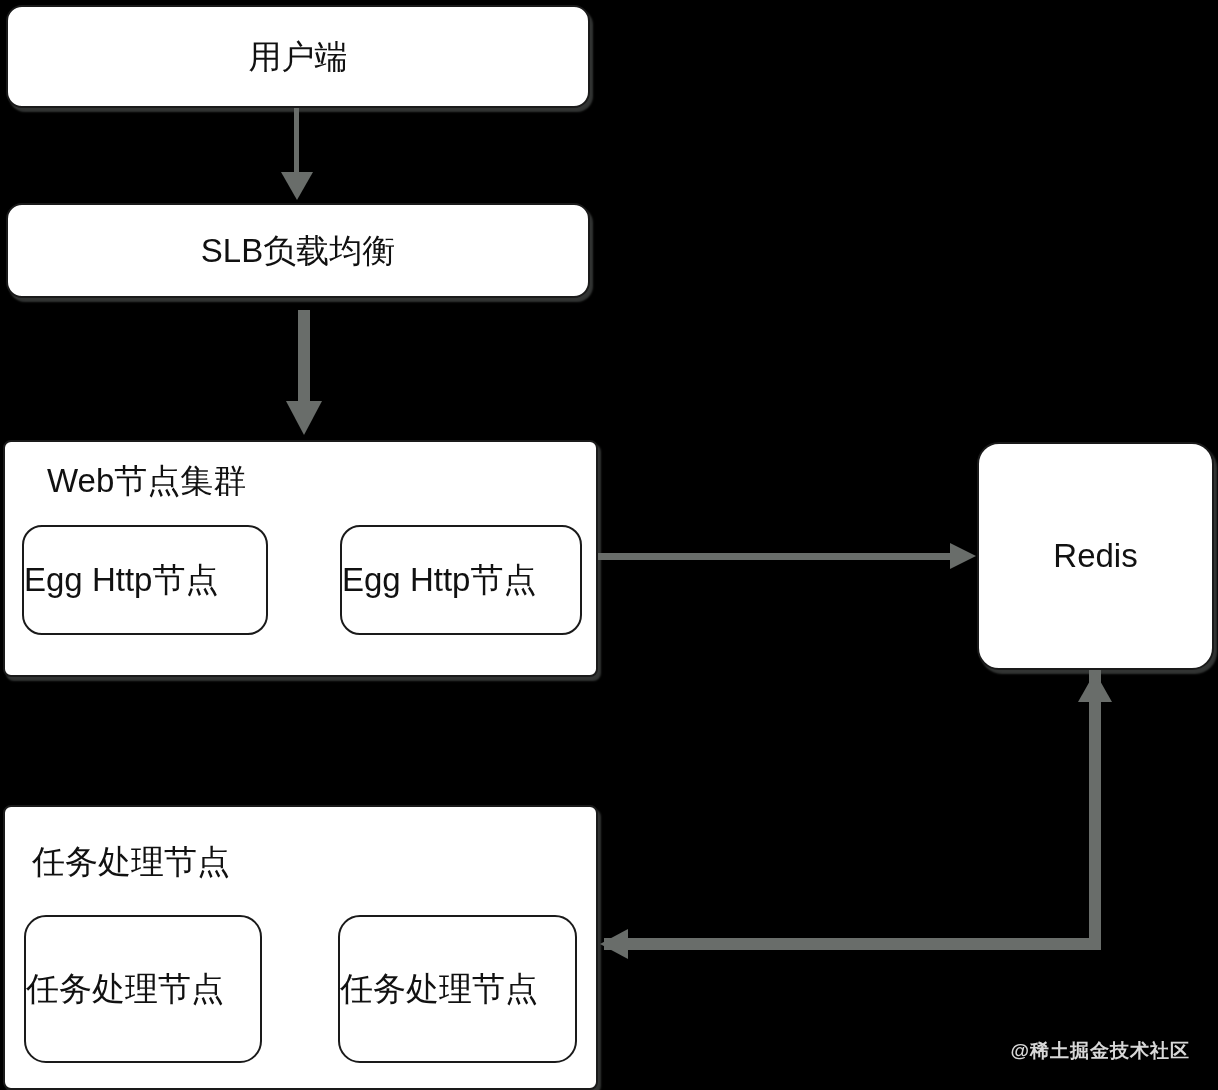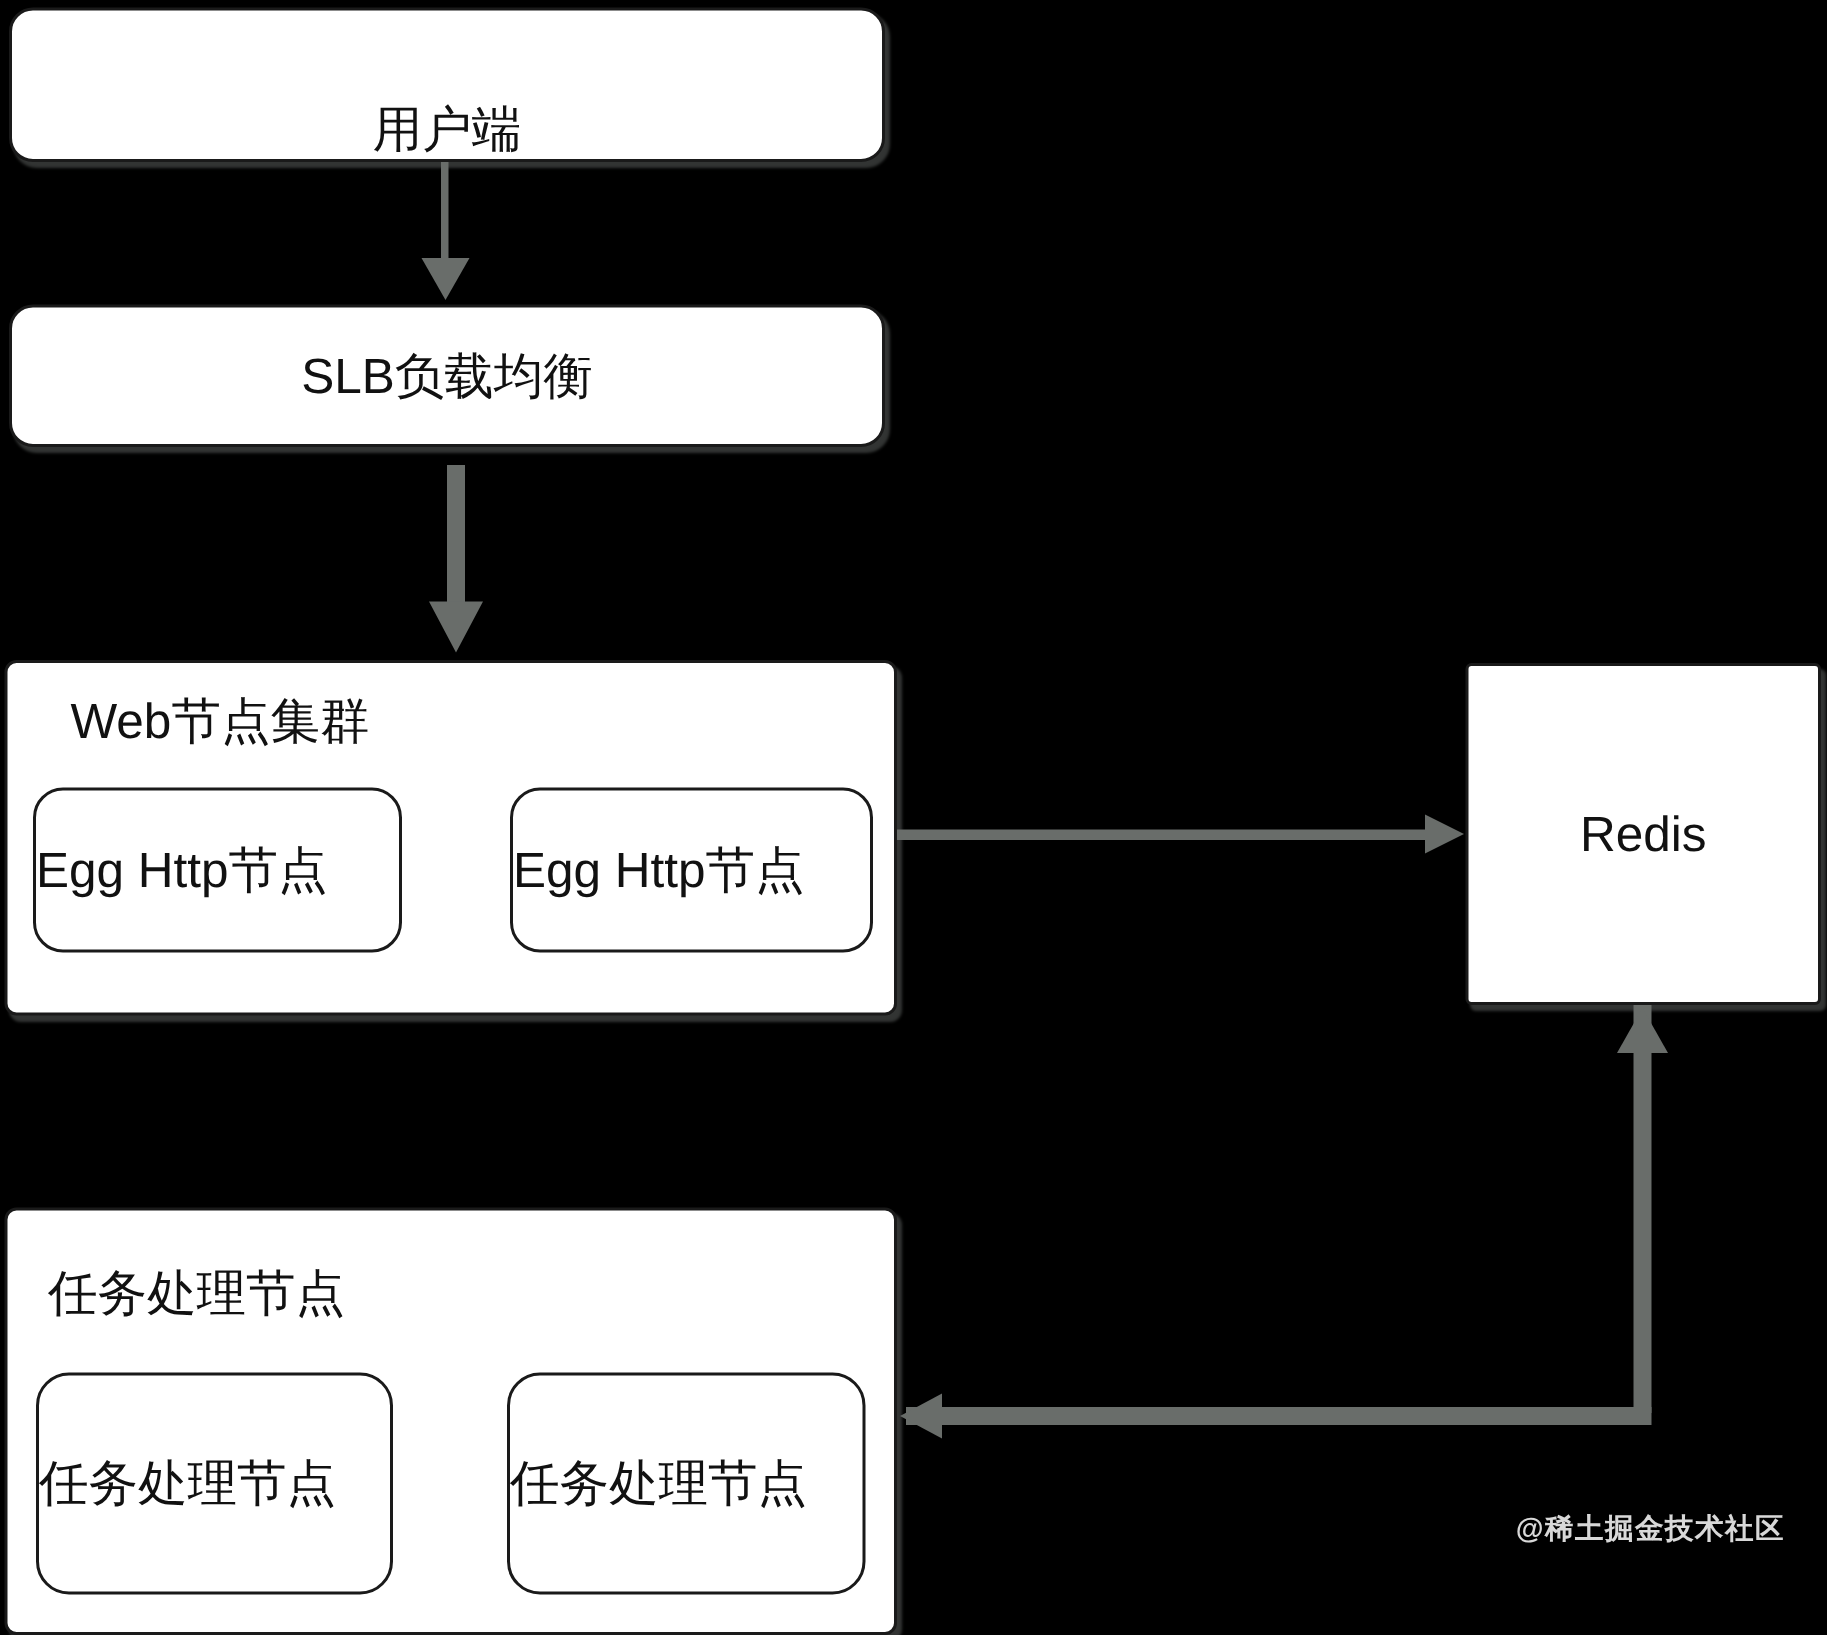--- a/index.html
+++ b/index.html
@@ -24,31 +24,31 @@
     box-sizing:border-box;display:flex;align-items:center;justify-content:flex-start;
   }
   .edge{position:absolute;background:#696d6a;}
   .head{position:absolute;width:0;height:0;}
   .head-down{border-left:16px solid transparent;border-right:16px solid transparent;border-top:28px solid #696d6a;}
   .head-down-big{border-left:18px solid transparent;border-right:18px solid transparent;border-top:34px solid #696d6a;}
   .head-right{border-top:13px solid transparent;border-bottom:13px solid transparent;border-left:26px solid #696d6a;}
   .head-left{border-top:15px solid transparent;border-bottom:15px solid transparent;border-right:28px solid #696d6a;}
   .head-up{border-left:17px solid transparent;border-right:17px solid transparent;border-bottom:30px solid #696d6a;}
   .watermark{
-    position:absolute;right:28px;top:1006px;font-size:19px;font-weight:600;
+    position:absolute;right:28px;top:1038px;font-size:19px;font-weight:600;
     letter-spacing:1px;color:#d8d8d8;text-shadow:1px 2px 2px rgba(0,0,0,0.95);
     white-space:nowrap;
   }
 </style>
 </head>
 <body>
 
 <div class="stage">
 
-  <div class="node" style="left:6px;top:5px;width:584px;height:103px;border-radius:16px;align-items:flex-end;">
+  <div class="node" style="left:6px;top:5px;width:584px;height:103px;border-radius:16px;">
     <span class="node-label">用户端</span>
   </div>
 
   <div class="edge" style="left:294px;top:108px;width:5px;height:66px;"></div>
   <div class="head head-down" style="left:281px;top:172px;"></div>
 
   <div class="node" style="left:6px;top:203px;width:584px;height:95px;border-radius:16px;">
     <span class="node-label">SLB负载均衡</span>
   </div>
 
@@ -61,21 +61,21 @@
       <span class="node-label">Egg Http节点</span>
     </div>
     <div class="subnode" style="left:335px;top:83px;width:242px;height:110px;border-radius:20px;">
       <span class="node-label">Egg Http节点</span>
     </div>
   </div>
 
   <div class="edge" style="left:598px;top:553px;width:354px;height:7px;"></div>
   <div class="head head-right" style="left:950px;top:543px;"></div>
 
-  <div class="node" style="left:977px;top:442px;width:237px;height:228px;border-radius:4px;">
+  <div class="node" style="left:977px;top:442px;width:237px;height:228px;border-radius:22px;">
     <span class="node-label">Redis</span>
   </div>
 
   <div class="edge" style="left:1089px;top:670px;width:12px;height:272px;"></div>
   <div class="head head-up" style="left:1078px;top:672px;"></div>
   <div class="edge" style="left:604px;top:938px;width:497px;height:12px;"></div>
   <div class="head head-left" style="left:600px;top:929px;"></div>
 
   <div class="cluster" style="left:3px;top:805px;width:595px;height:285px;">
     <div class="cluster-title" style="left:27px;top:38px;">任务处理节点</div>

